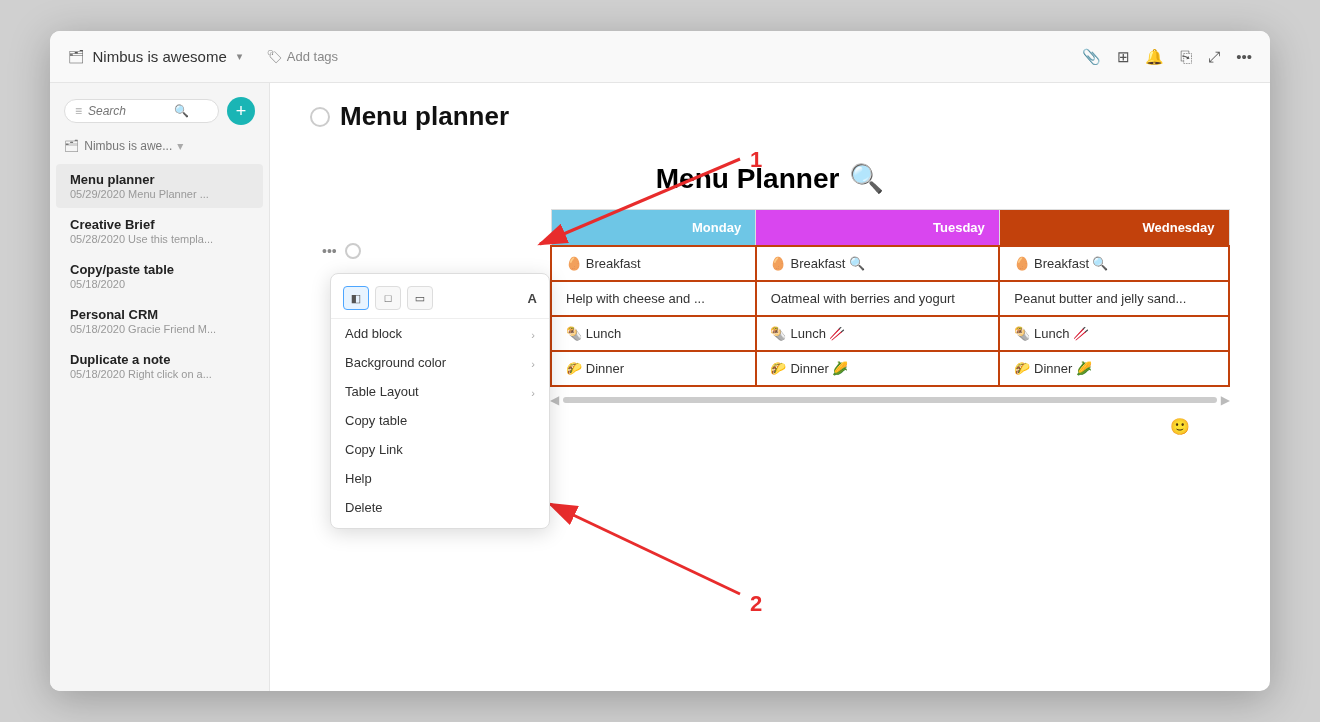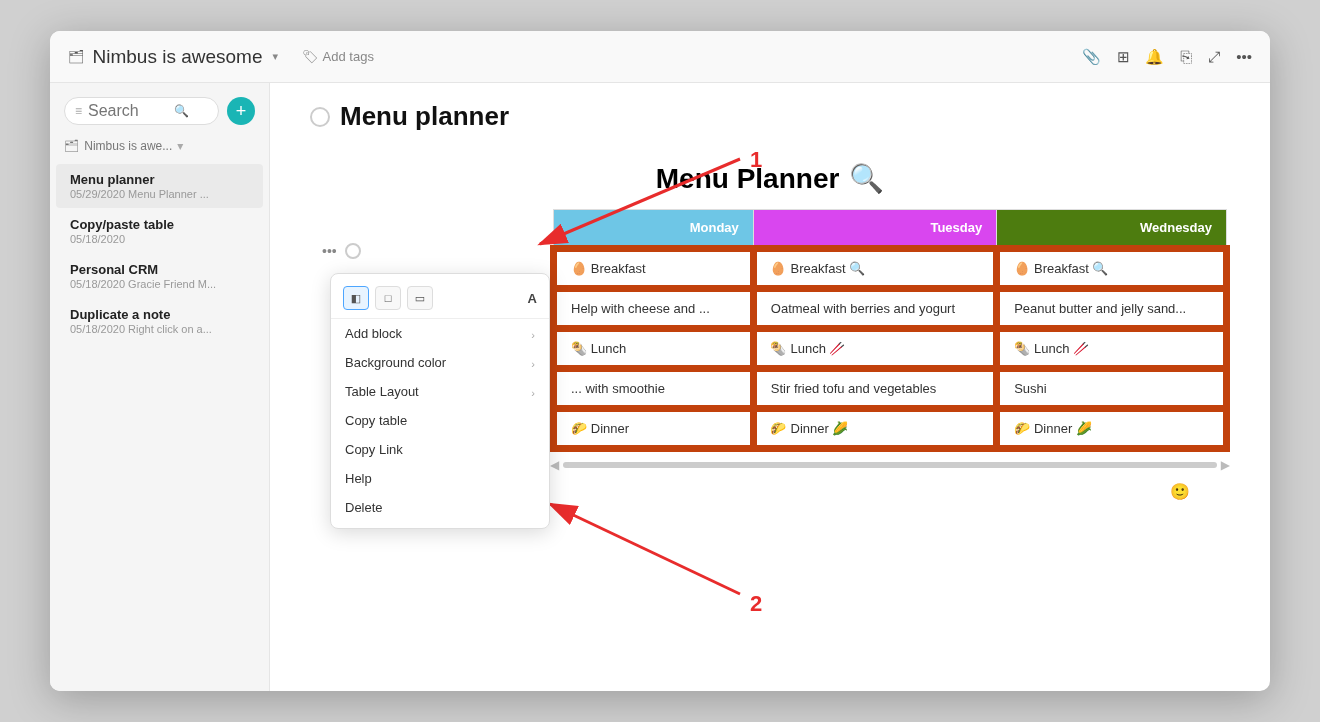--- a/index.html
+++ b/index.html
@@ -34,21 +34,21 @@
     .top-bar-left {
       display: flex;
       align-items: center;
       gap: 8px;
     }
     .breadcrumb-icon {
       font-size: 13px;
       color: #555;
     }
     .breadcrumb-text {
-      font-size: 19px;
+      font-size: 15px;
       color: #333;
     }
     .breadcrumb-arrow {
       font-size: 11px;
       color: #888;
       margin-left: 2px;
     }
     .add-tags {
       display: flex;
       align-items: center;
@@ -97,23 +97,24 @@
       background: #fff;
       border: 1px solid #ddd;
       border-radius: 20px;
       padding: 4px 10px;
       gap: 6px;
     }
     .search-box input {
       border: none;
       background: transparent;
       outline: none;
-      font-size: 16px;
+      font-size: 12px;
       color: #999;
       width: 80px;
+      font-style: italic;
     }
     .search-icon { font-size: 12px; color: #aaa; }
     .filter-icon { font-size: 12px; color: #aaa; }
     .add-btn {
       width: 28px; height: 28px;
       border-radius: 50%;
       background: #1ab5b5;
       color: #fff;
       border: none;
       font-size: 18px;
@@ -273,21 +274,21 @@
     }
     .menu-table th {
       padding: 10px 14px;
       font-weight: 600;
       color: #fff;
       text-align: right;
       border: 1px solid #ddd;
     }
     .menu-table td {
       padding: 9px 14px;
-      border: 7px solid #c2410c;
+      border: 2px solid #c2410c;
       color: #333;
       vertical-align: top;
     }
     .table-wrapper {
       overflow-x: auto;
     }
     .emoji-bar {
       padding: 8px 40px;
       display: flex;
       justify-content: flex-end;
@@ -334,20 +335,24 @@
         <span>🗂</span>
         <span>Nimbus is awe...</span>
         <span class="workspace-chevron">▾</span>
       </div>
       <div class="sidebar-items">
         <div class="sidebar-item active">
           <div class="sidebar-item-title">Menu planner</div>
           <div class="sidebar-item-meta">05/29/2020 Menu Planner ...</div>
         </div>
         <div class="sidebar-item">
+          <div class="sidebar-item-title">Creative Brief</div>
+          <div class="sidebar-item-meta">05/28/2020 Use this templa...</div>
+        </div>
+        <div class="sidebar-item">
           <div class="sidebar-item-title">Copy/paste table</div>
           <div class="sidebar-item-meta">05/18/2020</div>
         </div>
         <div class="sidebar-item">
           <div class="sidebar-item-title">Personal CRM</div>
           <div class="sidebar-item-meta">05/18/2020 Gracie Friend M...</div>
         </div>
         <div class="sidebar-item">
           <div class="sidebar-item-title">Duplicate a note</div>
           <div class="sidebar-item-meta">05/18/2020 Right click on a...</div>
@@ -406,45 +411,40 @@
               <span>Delete</span>
             </div>
           </div>
 
           <div class="table-wrapper" style="margin-left: 200px; margin-top: -10px;">
             <table class="menu-table">
               <thead>
                 <tr>
                   <th style="background:#6ec6e6; min-width:180px;">Monday</th>
                   <th style="background:#d946ef; min-width:210px;">Tuesday</th>
-                  <th style="background:#4d7c0f; min-width:190px;">Wednesday</th>
+                  <th style="background:#c2410c; min-width:190px;">Wednesday</th>
                 </tr>
               </thead>
               <tbody>
                 <tr>
                   <td>🥚 Breakfast</td>
                   <td>🥚 Breakfast 🔍</td>
                   <td>🥚 Breakfast 🔍</td>
                 </tr>
                 <tr>
                   <td>Help with cheese and ...</td>
                   <td>Oatmeal with berries and yogurt</td>
                   <td>Peanut butter and jelly sand...</td>
                 </tr>
                 <tr>
                   <td>🌯 Lunch</td>
                   <td>🌯 Lunch 🥢</td>
                   <td>🌯 Lunch 🥢</td>
                 </tr>
                 <tr>
-                  <td>... with smoothie</td>
-                  <td>Stir fried tofu and vegetables</td>
-                  <td>Sushi</td>
-                </tr>
-                <tr>
                   <td>🌮 Dinner</td>
                   <td>🌮 Dinner 🌽</td>
                   <td>🌮 Dinner 🌽</td>
                 </tr>
               </tbody>
             </table>
 
             <div style="display:flex; justify-content:space-between; align-items:center; margin-top:4px; padding: 2px 0;">
               <span style="font-size:12px; color:#bbb;">◀</span>
               <div style="height:6px; background:#ccc; border-radius:3px; flex:1; margin:0 4px;"></div>

